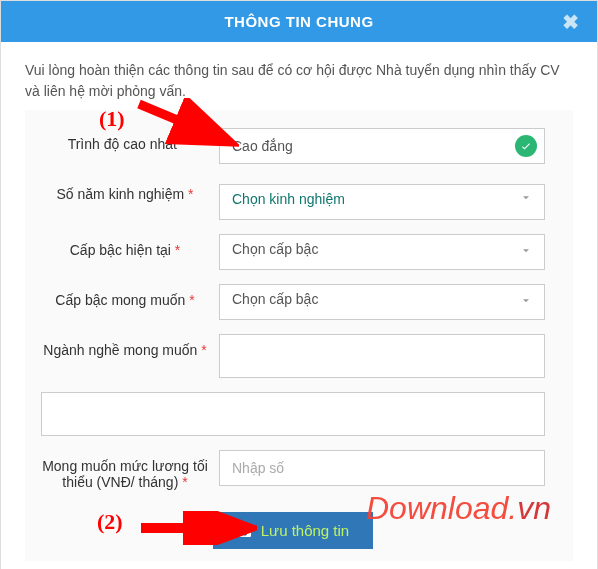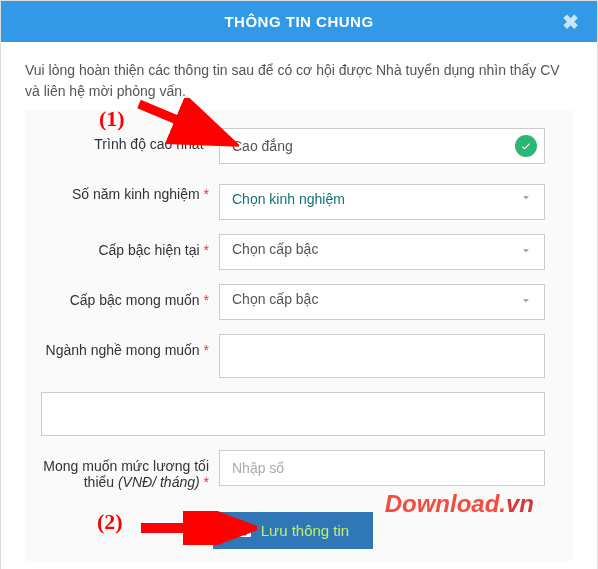--- a/index.html
+++ b/index.html
@@ -5,38 +5,38 @@
     * { box-sizing: border-box; margin: 0; padding: 0; }
     body { font-family: Arial, sans-serif; font-size: 14px; color: #333; width: 598px; }
     .modal { border: 1px solid #ddd; }
     .modal-header { background: #3199e6; color: #fff; padding: 12px 20px; position: relative; text-align: center; }
     .modal-title { font-weight: bold; font-size: 15px; letter-spacing: 0.5px; }
     .close-btn { position: absolute; right: 18px; top: 50%; transform: translateY(-50%); font-size: 20px; color: #cae5f5; cursor: pointer; font-weight: bold; }
     .modal-body { padding: 18px 24px 28px 24px; }
     .intro { font-size: 14px; color: #555; line-height: 1.5; margin-bottom: 4px; }
     .form-area { background: #fafafa; padding: 18px 28px 12px 16px; margin-top: 8px; position: relative; }
     .form-row { display: flex; align-items: flex-start; margin-bottom: 14px; }
-    .form-label { width: 178px; text-align: right; padding-right: 10px; padding-top: 8px; font-size: 14px; color: #333; }
+    .form-label { width: 178px; text-align: center; padding-right: 10px; padding-top: 8px; font-size: 14px; color: #333; }
     .req { color: #e53935; }
     .form-control-wrap { flex: 1; position: relative; }
     .form-control { width: 100%; height: 36px; border: 1px solid #ccc; background: #fff; padding: 6px 36px 6px 12px; font-size: 14px; color: #555; outline: none; }
     .input-tall { height: 44px; }
     .chevron { position: absolute; right: 12px; top: 50%; transform: translateY(-50%); pointer-events: none; }
     .chevron svg { width: 14px; height: 14px; fill: #999; }
     .check-badge { position: absolute; right: 8px; top: 50%; transform: translateY(-50%); width: 22px; height: 22px; border-radius: 50%; background: #2bb673; display: flex; align-items: center; justify-content: center; }
     .check-badge svg { width: 12px; height: 12px; fill: #fff; }
-    .italic-part { font-style: italic; }
+    .italic-part { }
     .btn-row { text-align: center; padding-top: 8px; position: relative; }
     .save-btn { display: inline-flex; align-items: center; gap: 8px; background: #3077b8; color: #bef264; border: none; padding: 10px 24px; font-size: 15px; cursor: pointer; }
     .save-btn svg { width: 16px; height: 16px; fill: #fff; }
     .annot { position: absolute; pointer-events: none; color: #ff0000; font-weight: bold; font-size: 22px; font-family: 'Times New Roman', serif; z-index: 5; }
     .annot-1 { top: 2px; left: 74px; transform: translateY(-6px); }
     .annot-2 { left: 56px; bottom: 14px; }
     .arrow-svg { position: absolute; z-index: 4; pointer-events: none; }
-    .watermark { position: absolute; right: 39px; top: 380px; font-size: 24px; font-weight: 700; font-style: italic; color: #f44336; opacity: 0.95; pointer-events: none; z-index: 3; font-family: Arial, sans-serif; }
+    .watermark { position: absolute; right: 22px; top: 380px; font-size: 32px; font-weight: 400; font-style: italic; color: #f44336; opacity: 0.95; pointer-events: none; z-index: 3; font-family: Arial, sans-serif; }
     .watermark .vn { color: #d32f2f; }
     ::placeholder { color: #aaa; }
   </style>
 </head>
 <body>
 
 <div class="modal">
   <div class="modal-header">
     <span class="modal-title">THÔNG TIN CHUNG</span>
     <span class="close-btn">✖</span>

